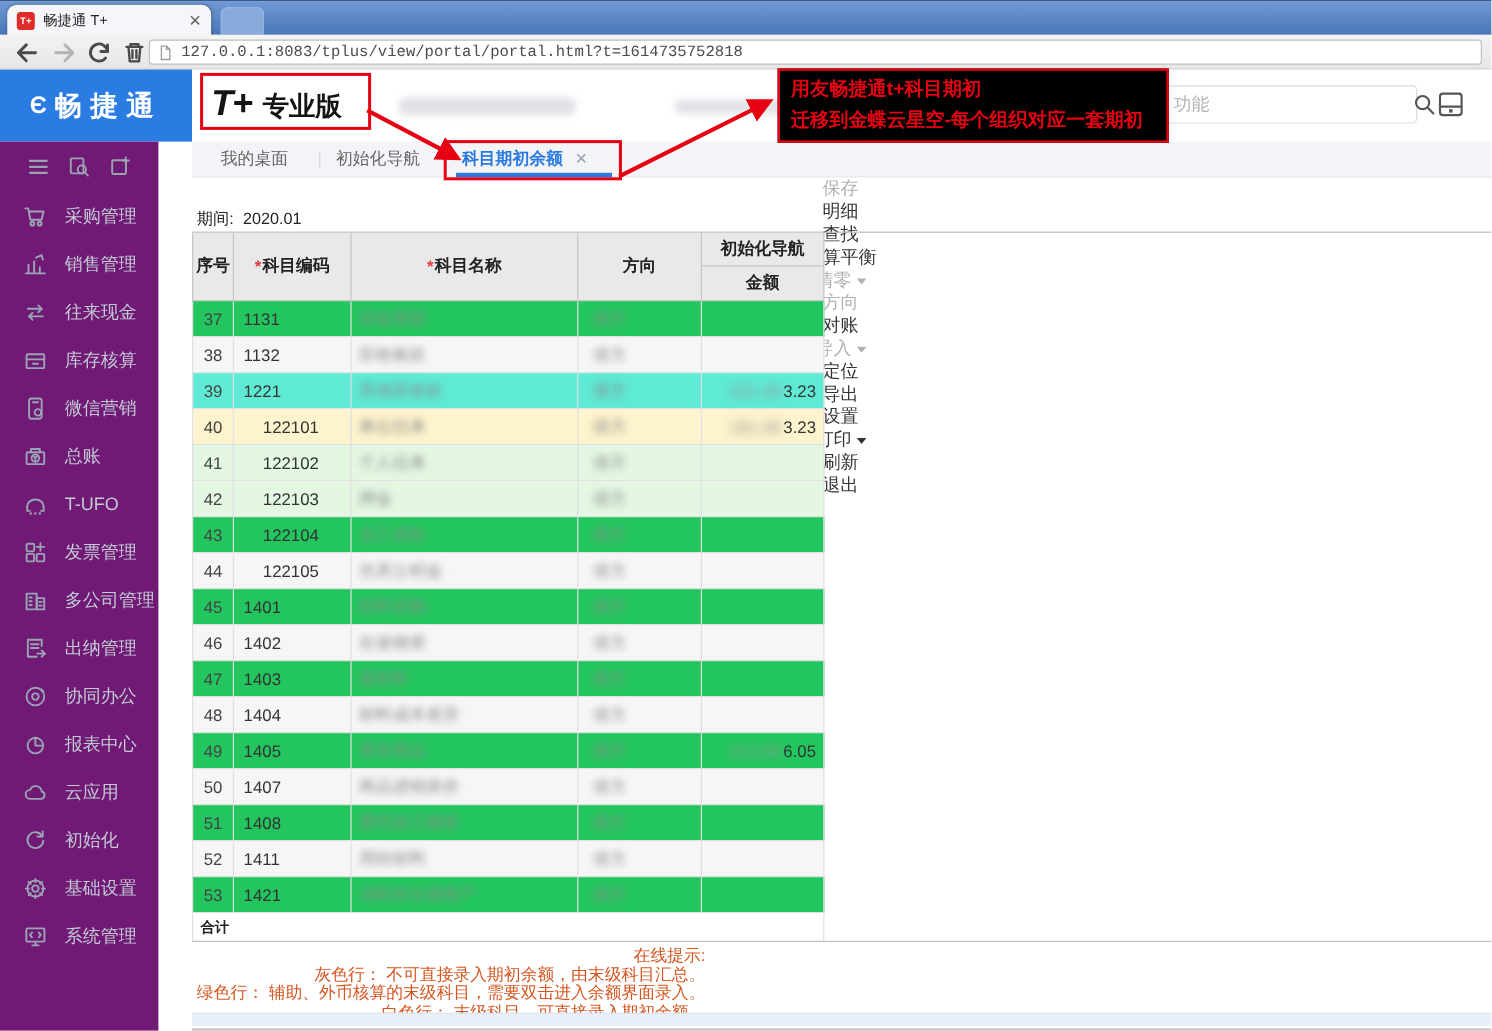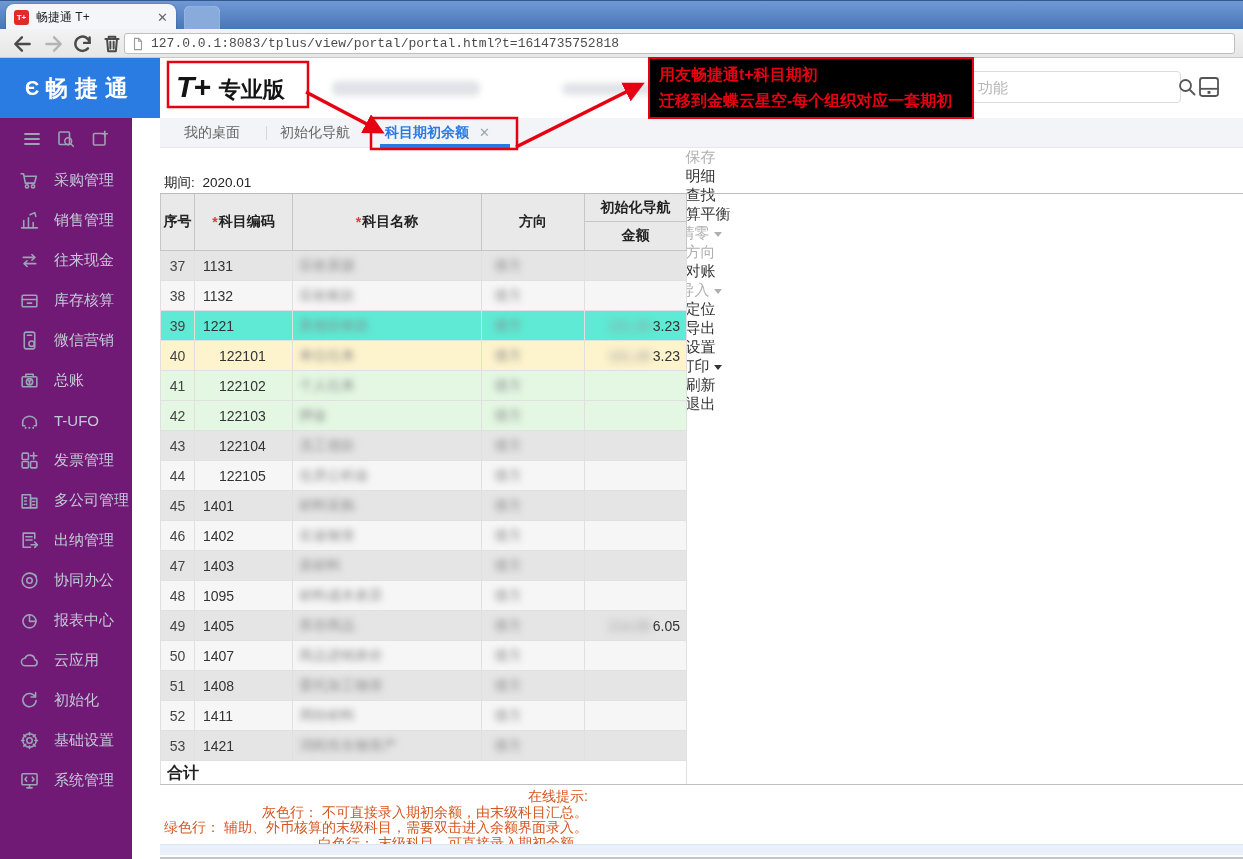--- a/index.html
+++ b/index.html
@@ -80,36 +80,36 @@
   .hc{border-right:1px solid #c6c6c6;box-sizing:border-box;font-size:14px;font-weight:bold;color:#222;
     display:flex;align-items:center;justify-content:center;}
   .hc .req{color:#e03a3a;margin-right:1px;font-weight:bold;}
   .hc.seq{width:35px;border-left:1px solid #c6c6c6;}
   .hc.code{width:98px;}
   .hc.name{width:189px;}
   .hc.dir{width:103px;}
   .hc.amtgrp{width:102px;flex-direction:column;padding:0;}
   .hc .grp-top{height:28px;border-bottom:1px solid #c6c6c6;width:100%;display:flex;align-items:center;justify-content:center;box-sizing:border-box;}
   .hc .grp-bot{height:28px;width:100%;display:flex;align-items:center;justify-content:center;}
-  .grow{display:flex;height:30px;border-bottom:1px solid #e0e0e0;box-sizing:border-box;background:#e5e5e5;cursor:pointer;}
+  .grow{display:flex;height:30px;border-bottom:1px solid #e0e0e0;box-sizing:border-box;background:#22c55e;cursor:pointer;}
   .rc{border-right:1px solid #e0e0e0;box-sizing:border-box;font-size:14px;color:#333;
     display:flex;align-items:center;overflow:hidden;white-space:nowrap;}
   .rc.seq{width:35px;justify-content:center;color:#444;border-left:1px solid #e0e0e0;}
   .rc.code{width:98px;padding-left:8px;}
   .rc.name{width:189px;padding-left:6px;}
   .rc.dir{width:103px;padding-left:12px;}
   .rc.amt{width:102px;justify-content:flex-end;padding-right:6px;}
   .rc.code.indent{padding-left:24px;}
   .grow.stripe{background:#f6f6f6;}
   .grow.gray{background:#5eead4;}
   .grow.selected{background:#fdf3cd;}
   .grow.green{background:#e3f7e3;}
   .blurtxt{filter:blur(3px);color:#8a8a8a;}
   .blurnum{filter:blur(4px);color:#9a9a9a;margin-right:2px;}
-  .totalrow{display:flex;height:24px;align-items:center;font-size:16px;font-weight:bold;color:#222;
+  .totalrow{display:flex;height:24px;align-items:center;font-size:12px;font-weight:bold;color:#222;
     border-right:1px solid #e0e0e0;border-left:1px solid #e0e0e0;box-sizing:border-box;padding-left:6px;background:#fff;}
   .full-hr{position:absolute;left:0;top:636px;width:100%;height:1px;background:#bdbdbd;}
 
   .hints{position:absolute;left:4px;top:641px;font-size:14px;line-height:15.5px;color:#d4551f;text-align:right;}
   .bottomstrip{position:absolute;left:0;bottom:4px;width:100%;height:11px;background:#e9f0fa;border-top:1px solid #dbe5f2;box-sizing:border-box;}
   .bottomline{position:absolute;left:0;bottom:0;width:100%;height:2px;background:#c4c4c4;}
 
   
   .anno-overlay{position:absolute;left:0;top:0;width:1243px;height:859px;pointer-events:none;z-index:60;}
   .anno-box{position:absolute;left:648px;top:57px;width:304px;border:2px solid #e60012;background:#000000;
@@ -605,21 +605,21 @@
           </div>
           <div class="rc dir">
             <span class="blurtxt">借方</span>
           </div>
           <div class="rc amt">
             <span></span>
           </div>
         </div>
         <div class="grow stripe">
           <div class="rc seq">48</div>
-          <div class="rc code">1095</div>
+          <div class="rc code">1404</div>
           <div class="rc name">
             <span class="blurtxt">材料成本差异</span>
           </div>
           <div class="rc dir">
             <span class="blurtxt">借方</span>
           </div>
           <div class="rc amt">
             <span></span>
           </div>
         </div>

